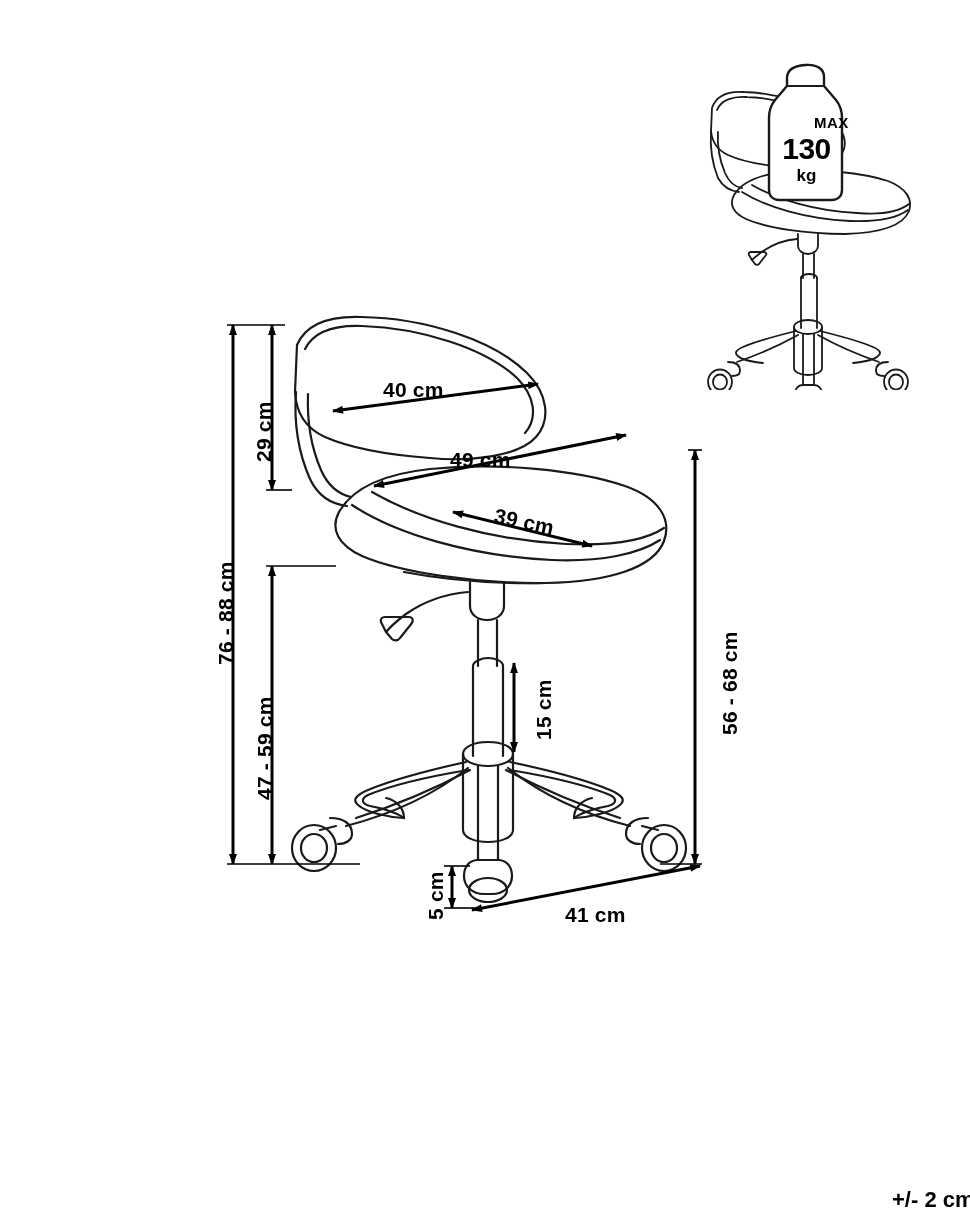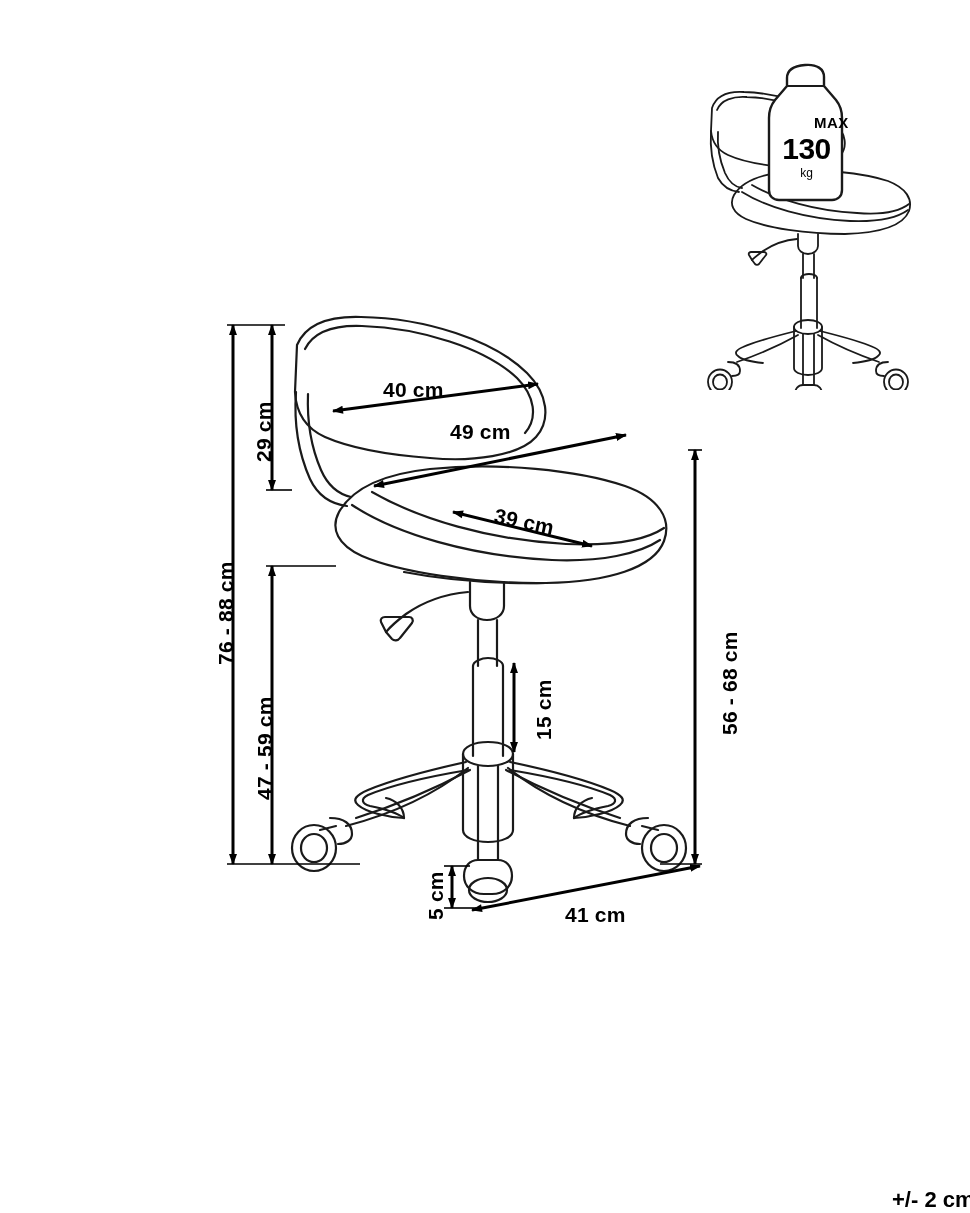--- a/index.html
+++ b/index.html
@@ -47,22 +47,22 @@
     font-size: 15px;
     letter-spacing: 0.5px;
     padding-left: 44px;
   }
   .maxbox .max-num {
     font-weight: bold;
     font-size: 30px;
     letter-spacing: -0.5px;
   }
   .maxbox .max-unit {
-    font-weight: normal;
-    font-size: 12px;
+    font-weight: bold;
+    font-size: 17px;
   }
 </style>
 </head>
 <body>
 
 <div id="page">
 
   <svg width="970" height="1213" viewBox="0 0 970 1213" style="position:absolute; left:0; top:0;">
     <defs>
       <marker id="arrHead" markerWidth="12" markerHeight="12" refX="10" refY="4" orient="auto" markerUnits="userSpaceOnUse">
@@ -167,21 +167,21 @@
       <line x1="266" y1="566" x2="336" y2="566"></line>
       <line x1="688" y1="450" x2="702" y2="450"></line>
       <line x1="660" y1="864" x2="702" y2="864"></line>
       <line x1="444" y1="908" x2="476" y2="908"></line>
       <line x1="444" y1="866" x2="470" y2="866"></line>
     </g>
   </svg>
 
   <div class="dim-label" style="left:383px; top:378px;">40 cm</div>
 
-  <div class="dim-label" style="left:450px; top:420px;">49 cm</div>
+  <div class="dim-label" style="left:450px; top:448px;">49 cm</div>
 
   <div class="dim-label" style="left:497px; top:504px; transform:rotate(12deg); transform-origin:left top;">39 cm</div>
 
   <div class="dim-label vertical" style="left:252px; top:462px;">29 cm</div>
 
   <div class="dim-label vertical" style="left:214px; top:665px;">76 - 88 cm</div>
 
   <div class="dim-label vertical" style="left:253px; top:800px;">47 - 59 cm</div>
 
   <div class="dim-label vertical" style="left:718px; top:735px;">56 - 68 cm</div>

